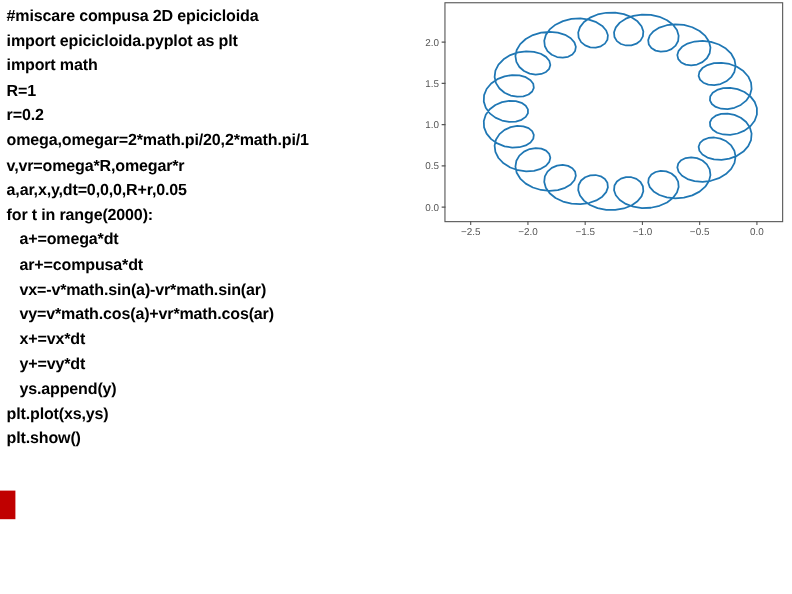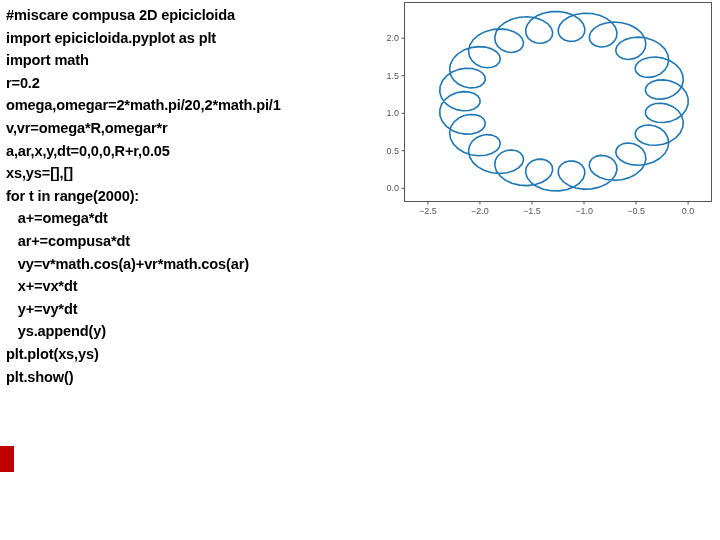--- a/index.html
+++ b/index.html
@@ -67,28 +67,29 @@
 </style>
 </head>
 <body>
 
 <div id="slide">
 
   <div id="code-block">
     <div class="code-line">#miscare compusa 2D epicicloida</div>
     <div class="code-line">import epicicloida.pyplot as plt</div>
     <div class="code-line">import math</div>
+    <div class="code-line">R=1</div>
     <div class="code-line">r=0.2</div>
     <div class="code-line">omega,omegar=2*math.pi/20,2*math.pi/1</div>
     <div class="code-line">v,vr=omega*R,omegar*r</div>
     <div class="code-line">a,ar,x,y,dt=0,0,0,R+r,0.05</div>
-    <div class="code-line">xs,ys=[],[]</div>
     <div class="code-line">for t in range(2000):</div>
     <div class="code-line">   a+=omega*dt</div>
     <div class="code-line">   ar+=compusa*dt</div>
+    <div class="code-line">   vx=-v*math.sin(a)-vr*math.sin(ar)</div>
     <div class="code-line">   vy=v*math.cos(a)+vr*math.cos(ar)</div>
     <div class="code-line">   x+=vx*dt</div>
     <div class="code-line">   y+=vy*dt</div>
     <div class="code-line">   ys.append(y)</div>
     <div class="code-line">plt.plot(xs,ys)</div>
     <div class="code-line">plt.show()</div>
   </div>
 
   <div id="figure">
     <svg id="plot-svg" width="360" height="216" viewBox="0 0 360 216">

